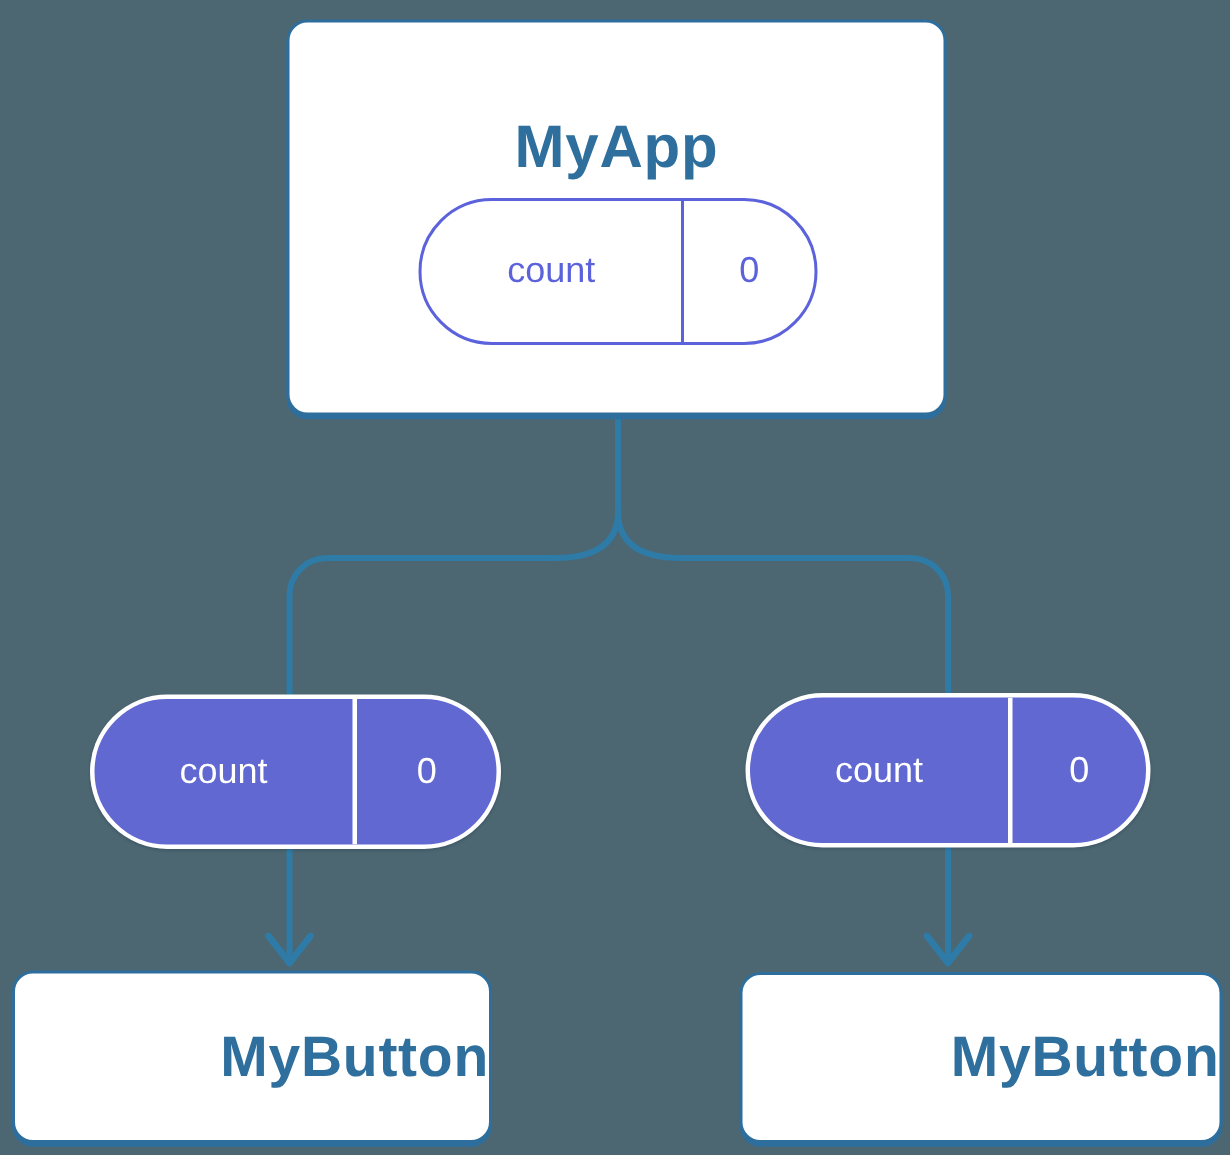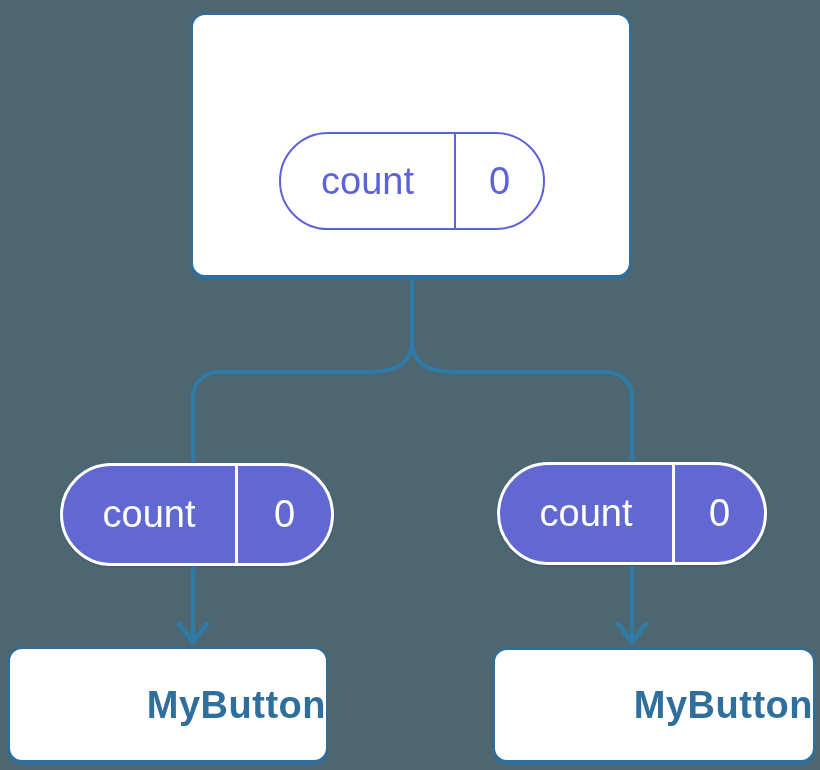--- a/index.html
+++ b/index.html
@@ -57,21 +57,21 @@
   .node-leaf .node-title{font-size:38px;}
   .node-leaf-left{left:8px;top:647px;width:320px;height:115px;}
   .node-leaf-right{left:493px;top:648px;width:322px;height:114px;}
 
   .pill{
     position:absolute;
     display:flex;
     box-sizing:border-box;
     border-radius:52px;
     overflow:hidden;
-    font-size:38px;
+    font-size:24px;
     text-align:center;
   }
   .pill-name,.pill-value{
     display:flex;align-items:center;justify-content:center;
     box-sizing:border-box;
     height:100%;
   }
   .pill-name{width:173px;flex:0 0 auto;}
   .pill-value{flex:1 1 auto;}
 
@@ -101,20 +101,21 @@
 
   <svg class="connectors" viewBox="0 0 820 770" xmlns="http://www.w3.org/2000/svg" aria-hidden="true">
     <path class="line" d="M412 277 L412 341"></path>
     <path class="line" d="M412 341 C412 360 400 372 370 372 L218 372 A25 25 0 0 0 193 397 L193 640"></path>
     <path class="line" d="M412 341 C412 360 424 372 454 372 L607 372 A25 25 0 0 1 632 397 L632 640"></path>
     <path class="head" d="M179 624 L193 642 L207 624"></path>
     <path class="head" d="M618 624 L632 642 L646 624"></path>
   </svg>
 
   <div class="node node-root">
+    <div class="node-title">MyApp</div>
     <div class="pill pill-outline">
       <div class="pill-name">count</div>
       <div class="pill-value">0</div>
     </div>
   </div>
 
   <div class="pill pill-solid pill-solid-left">
     <div class="pill-name">count</div>
     <div class="pill-value">0</div>
   </div>

